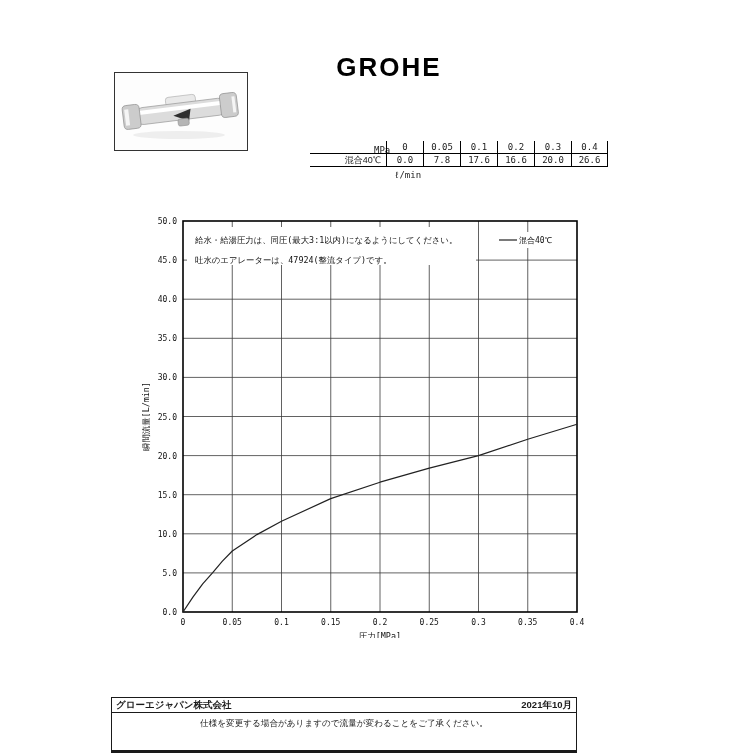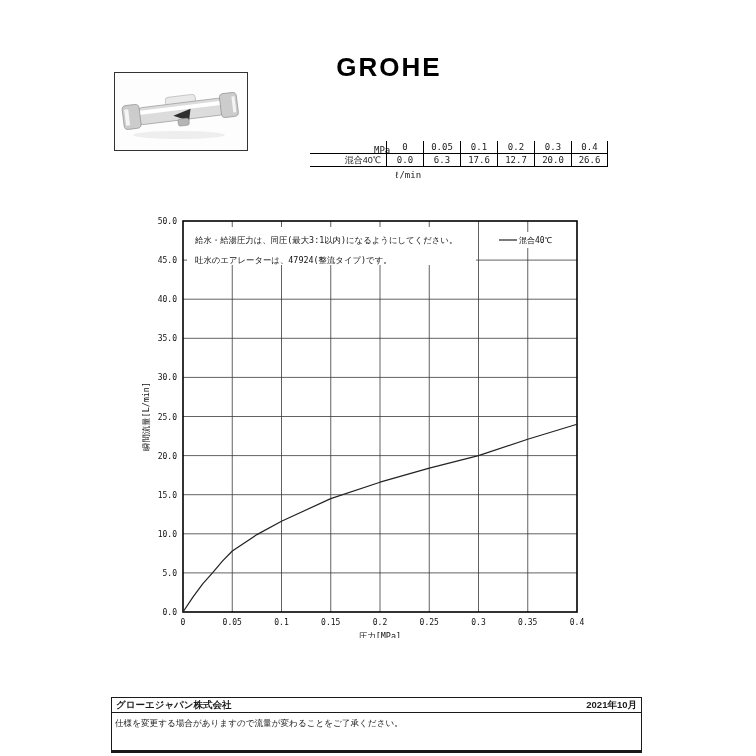--- a/index.html
+++ b/index.html
@@ -24,34 +24,34 @@
   .unit-bottom{position:absolute;top:41px;left:84px;height:11px;line-height:11px;}
   .tgrid{position:absolute;top:12px;left:0;display:grid;grid-template-columns:76px repeat(6,37px);}
   .tc{height:12px;line-height:12px;text-align:center;border-bottom:1px solid #000;}
   .tc.lbl{text-align:right;padding-right:5px;font-family:"Liberation Sans",sans-serif;}
   .tc.vsep{border-left:1px solid #000;}
   .tc.vend{border-right:1px solid #000;}
   
   #chart-svg{top:213px;left:130px;}
   
   .footer-box{
-    top:697px;left:111px;width:531px;height:56px;box-sizing:border-box;
+    top:697px;left:111px;width:466px;height:56px;box-sizing:border-box;
     border:1px solid #1a1a1a;border-bottom-width:2px;
     display:flex;flex-direction:column;
   }
   .footer-title-row{
     display:flex;justify-content:space-between;align-items:center;
     padding:1px 4px 0 4px;height:13px;
     font-size:9.5px;font-weight:bold;border-bottom:1px solid #1a1a1a;
   }
   .footer-notes{
     flex:1;padding:5px 3px 1px 3px;font-size:8.6px;line-height:10px;
     border-bottom:1px solid #1a1a1a;
   }
-  .note-line{white-space:nowrap;}
+  .note-line{white-space:nowrap;text-align:center;}
   svg text{font-family:"DejaVu Sans Mono","Liberation Mono",monospace;fill:#111;}
 </style>
 </head>
 <body>
 
 <div class="abs brand">GROHE</div>
 
 <div class="abs codes">
   <div>JP272503  JP272603</div>
   <div>GROHTHERM 2000</div>
@@ -79,23 +79,23 @@
   <div class="tgrid">
     <div class="tc lbl"></div>
     <div class="tc vsep">0</div>
     <div class="tc vsep">0.05</div>
     <div class="tc vsep">0.1</div>
     <div class="tc vsep">0.2</div>
     <div class="tc vsep">0.3</div>
     <div class="tc vsep vend">0.4</div>
     <div class="tc lbl">混合40℃</div>
     <div class="tc vsep">0.0</div>
-    <div class="tc vsep">6.3</div>
+    <div class="tc vsep">7.8</div>
     <div class="tc vsep">17.6</div>
-    <div class="tc vsep">12.7</div>
+    <div class="tc vsep">16.6</div>
     <div class="tc vsep">20.0</div>
     <div class="tc vsep vend">26.6</div>
   </div>
   <div class="unit-bottom">ℓ/min</div>
 </div>
 
 <svg id="chart-svg" class="abs" width="500" height="425">
     <line x1="102.25" y1="8" x2="102.25" y2="399" stroke="#3a3a3a" stroke-width="0.8"></line>
     <line x1="151.5" y1="8" x2="151.5" y2="399" stroke="#3a3a3a" stroke-width="0.8"></line>
     <line x1="200.75000000000003" y1="8" x2="200.75000000000003" y2="399" stroke="#3a3a3a" stroke-width="0.8"></line>

